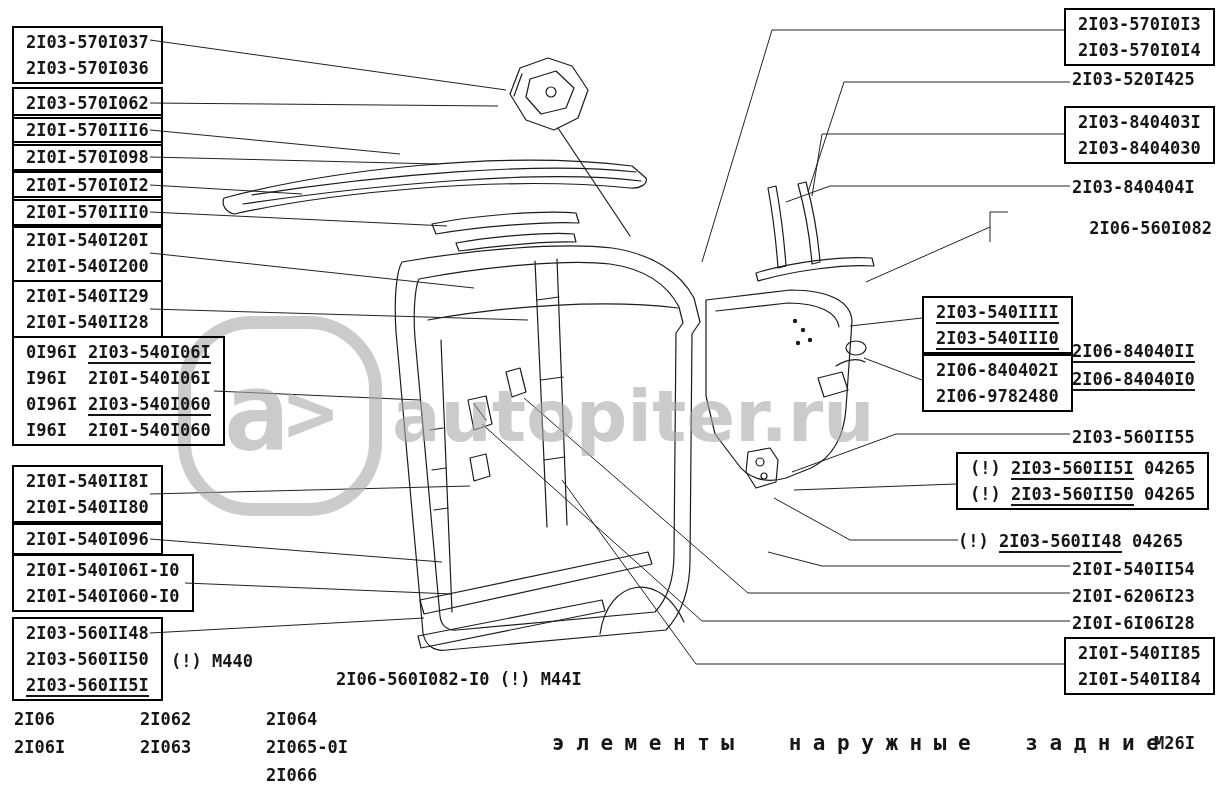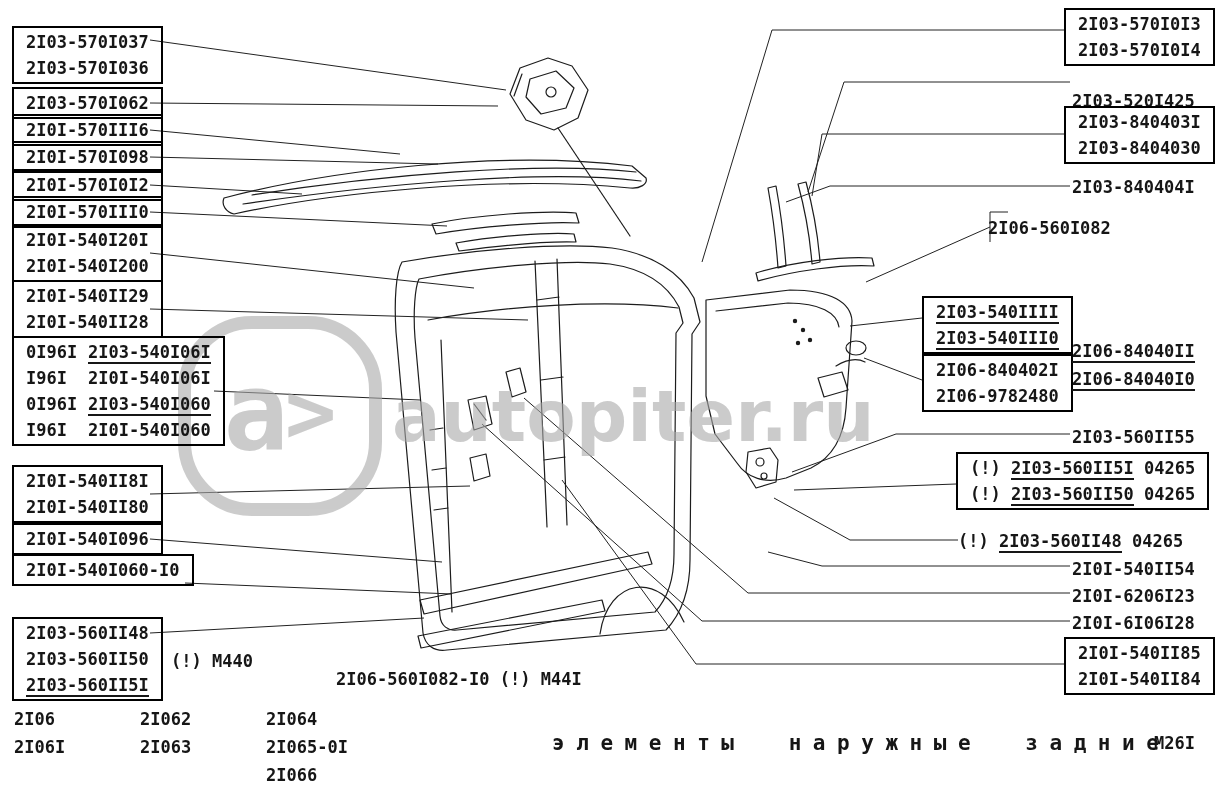--- a/index.html
+++ b/index.html
@@ -11,21 +11,21 @@
       z-index:2;color:#aaaaaa;opacity:.6;pointer-events:none}
   .wm-logo{width:178px;height:166px;border:13px solid currentColor;border-radius:74px;
       display:flex;align-items:center;justify-content:center;font-size:108px;line-height:1;padding-bottom:8px}
   .wm-arrow{font-size:86px;margin-left:-4px}
   .wm-text{font-size:72px;font-family:"DejaVu Sans",sans-serif}
   
   .lbl{position:absolute;z-index:3;font-size:17px;line-height:26px;white-space:nowrap}
   .box{border:2px solid #000000;padding:1px 12px}
   .u{border-bottom:2px solid #161616}
   .pre{display:inline-block;min-width:62px}
-  .ra{text-align:left}
+  .ra{text-align:right}
   .caption{letter-spacing:.55em;word-spacing:.9em;font-size:21px}
 </style>
 </head>
 <body>
 
 <svg class="art" width="1223" height="799" viewBox="0 0 1223 799">
   <g stroke="#1c1c1c" fill="none" stroke-width="1.2" stroke-linejoin="round" stroke-linecap="round">
 
     <path d="M224,198 C330,170 500,150 632,166 L646,178 C648,184 640,189 630,188 C500,175 330,193 234,214 C226,212 221,205 224,198 Z"></path>
     <path d="M252,195 C380,175 540,161 636,172"></path>
@@ -148,34 +148,35 @@
   <div><span class="pre">I96I</span><span>2I0I-540I06I</span></div>
   <div><span class="pre">0I96I</span><span class="u">2I03-540I060</span></div>
   <div><span class="pre">I96I</span><span>2I0I-540I060</span></div>
 </div>
 <div class="lbl box" style="left:12px;top:465px">
   <div><span>2I0I-540II8I</span></div>
   <div><span>2I0I-540II80</span></div>
 </div>
 <div class="lbl box" style="left:12px;top:523px"><span>2I0I-540I096</span></div>
 <div class="lbl box" style="left:12px;top:554px">
+  <div><span>2I0I-540I06I-I0</span></div>
   <div><span>2I0I-540I060-I0</span></div>
 </div>
 <div class="lbl box" style="left:12px;top:617px">
   <div><span>2I03-560II48</span></div>
   <div><span>2I03-560II50</span></div>
   <div><span class="u">2I03-560II5I</span></div>
 </div>
 <div class="lbl" style="left:171px;top:648px"><span>(!) М440</span></div>
 
 <div class="lbl box" style="left:1064px;top:8px">
   <div><span>2I03-570I0I3</span></div>
   <div><span>2I03-570I0I4</span></div>
 </div>
-<div class="lbl" style="left:1072px;top:88px"><span>2I03-520I425</span></div>
+<div class="lbl" style="left:1072px;top:66px"><span>2I03-520I425</span></div>
 <div class="lbl box" style="left:1064px;top:106px">
   <div><span>2I03-840403I</span></div>
   <div><span>2I03-8404030</span></div>
 </div>
 <div class="lbl" style="left:1072px;top:174px"><span>2I03-840404I</span></div>
 <div class="lbl ra" style="left:988px;top:214px;width:224px;line-height:28px">
   <div><span>2I06-560I082</span></div>
 </div>
 <div class="lbl box" style="left:922px;top:296px">
   <div><span class="u">2I03-540IIII</span></div>

